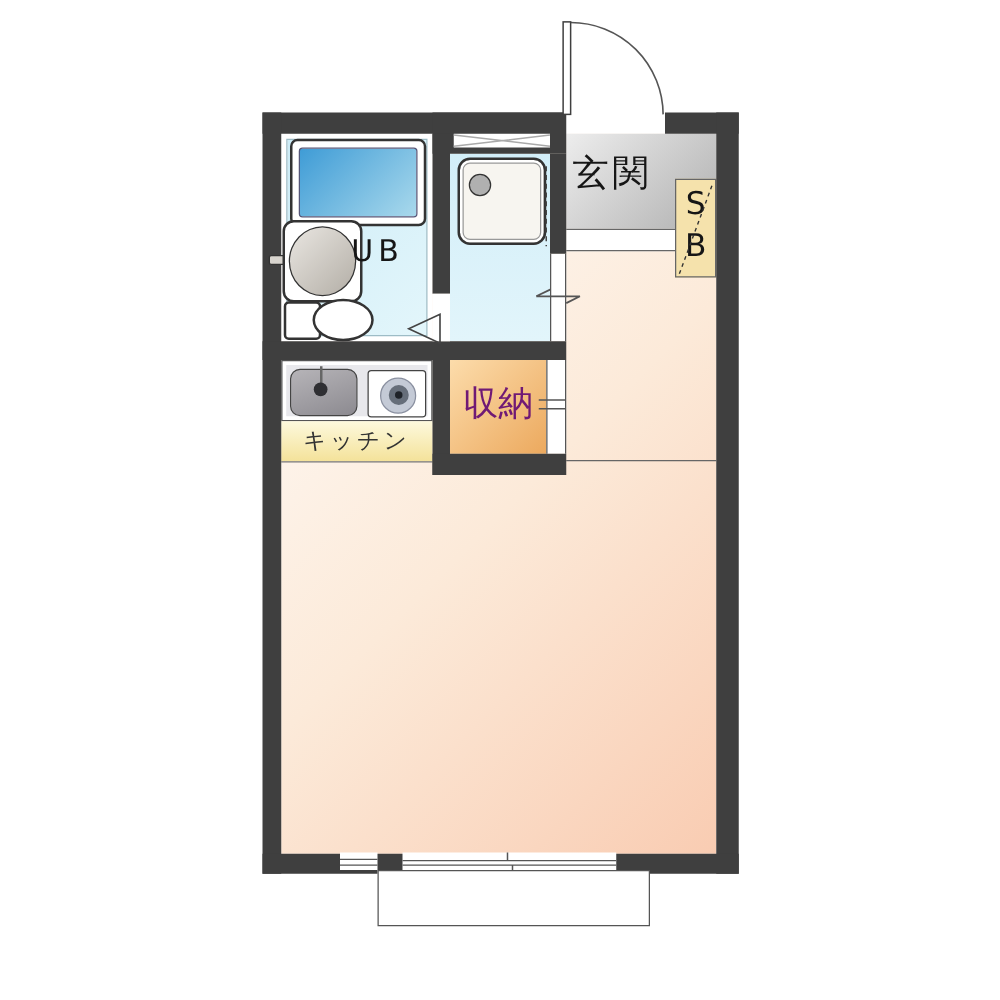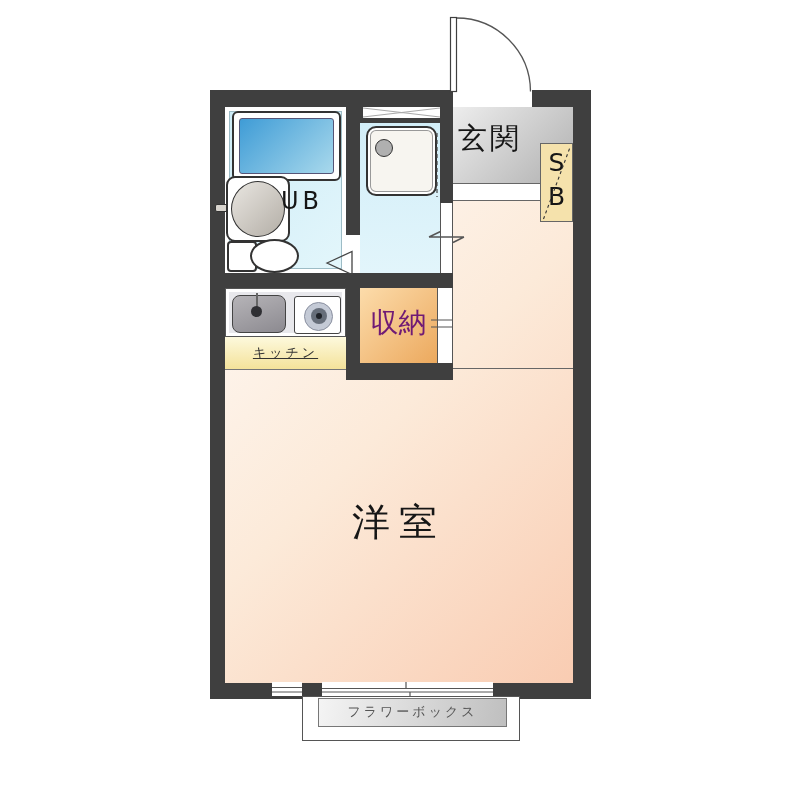--- a/index.html
+++ b/index.html
@@ -70,21 +70,21 @@
   .balcony{left:302px;top:696px;width:218px;height:45px;background:#fff;border:1px solid #555;}
   .flowerbox{left:318px;top:698px;width:189px;height:29px;
     background:linear-gradient(100deg,#f4f4f4,#bfbfbf);border:1px solid #777;
     display:flex;align-items:center;justify-content:center;}
   
   .lbl{line-height:1.1;white-space:nowrap;}
   .genkan-label{left:458px;top:123px;font-size:29px;letter-spacing:3px;color:#161616;}
   .sb-label{left:540px;top:146px;width:33px;text-align:center;font-size:25px;line-height:34px;color:#161616;}
   .ub-label{left:260px;top:188px;width:84px;text-align:center;font-size:24px;letter-spacing:4px;color:#161616;}
   .storage-label{left:359px;top:308px;width:79px;text-align:center;font-size:28px;color:#701a75;}
-  .kitchen-label{font-size:13px;letter-spacing:3px;color:#333;text-decoration:underline;}
+  .kitchen-label{font-size:18px;letter-spacing:3px;color:#333;}
   .room-label{left:225px;top:502px;width:348px;text-align:center;font-size:38px;letter-spacing:9px;color:#161616;}
   .flowerbox-label{font-size:13px;letter-spacing:3px;color:#555;}
   .overlay-svg{left:0;top:0;width:800px;height:800px;pointer-events:none;}
 </style>
 </head>
 <body>
 
 <div id="canvas">
 
   <div class="abs room-base"></div>
@@ -141,32 +141,28 @@
   <div class="abs stove">
     <div class="burner-outer">
       <div class="burner-mid"></div>
       <div class="burner-dot"></div>
     </div>
   </div>
 
   <div class="abs win-small"></div>
   <div class="abs win-large"></div>
   <div class="abs balcony"></div>
-  <div class="abs flowerbox">
-    <span class="lbl flowerbox-label">フラワーボックス</span>
-  </div>
 
   <div class="abs lbl genkan-label">玄関</div>
   <div class="abs sb-label">
     <div>S</div>
     <div>B</div>
   </div>
   <div class="abs lbl ub-label">UB</div>
   <div class="abs lbl storage-label">収納</div>
-  <div class="abs lbl room-label">洋室</div>
 
   <svg class="abs overlay-svg" viewBox="0 0 800 800">
 
     <g>
       <path d="M456.5 18 A74 74 0 0 1 530.5 91.5" fill="none" stroke="#555" stroke-width="1.3"></path>
       <rect x="450.5" y="17.5" width="6" height="74" fill="#fff" stroke="#3f3f3f" stroke-width="1.2"></rect>
     </g>
 
     <g>
       <rect x="363" y="107" width="77" height="11" fill="#ffffff"></rect>

